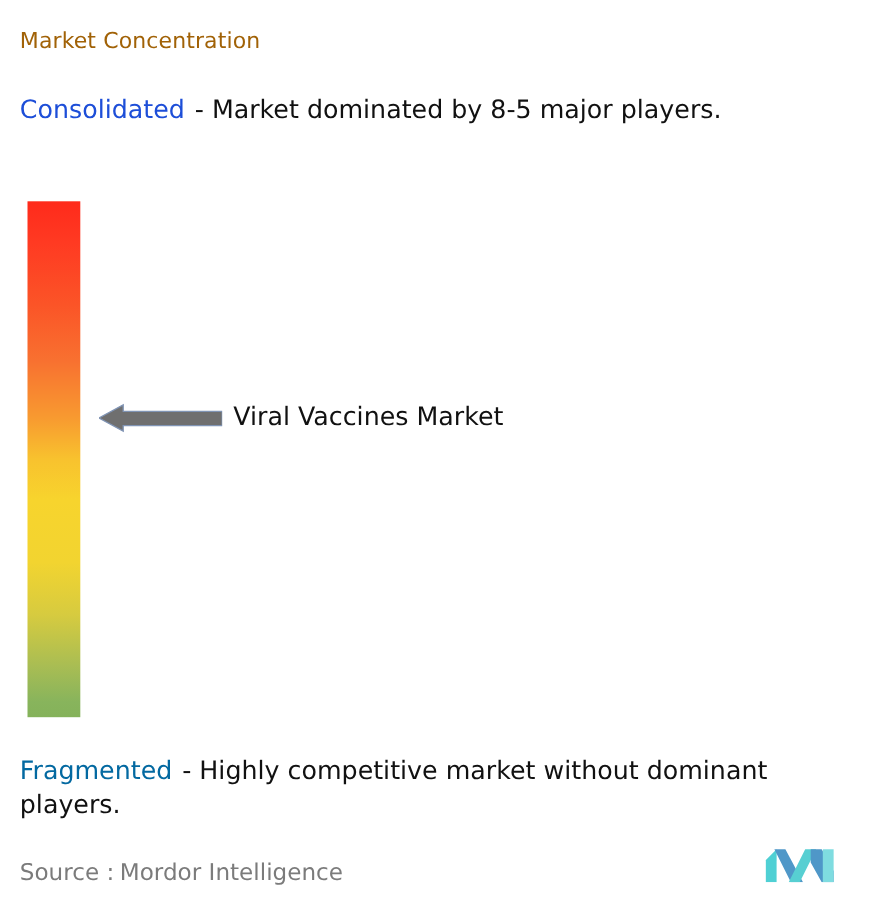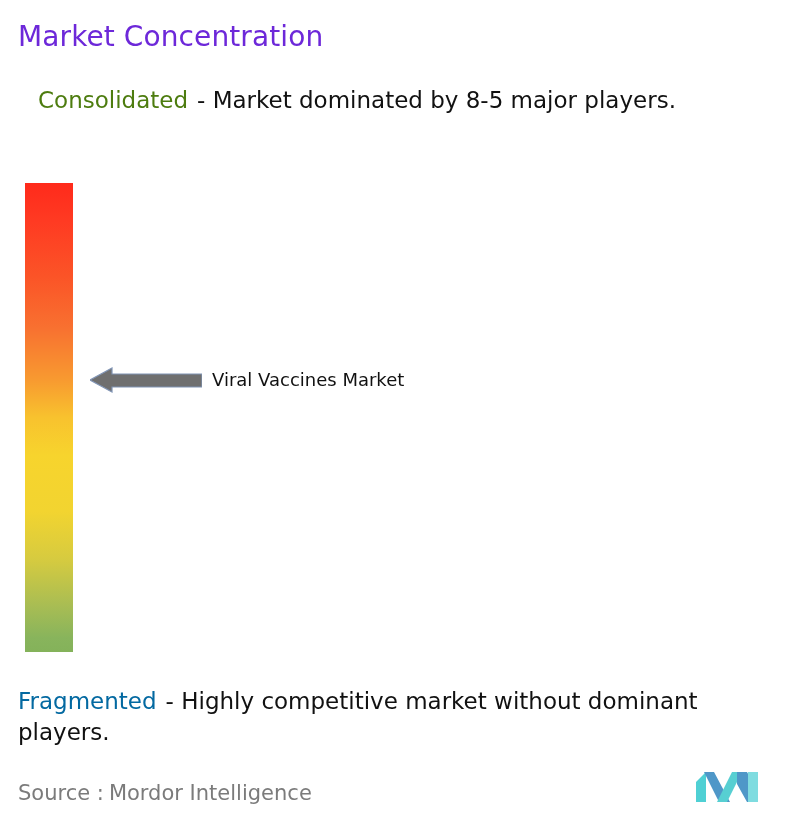--- a/index.html
+++ b/index.html
@@ -12,40 +12,39 @@
     height: 834px;
     position: relative;
     font-family: "DejaVu Sans", sans-serif;
     overflow: hidden;
   }
 
   #page-title {
     position: absolute;
     left: 18px;
     top: 20px;
-    font-size: 28px;
+    font-size: 20px;
     line-height: 34px;
-    color: #6d28d9;
+    color: #a16207;
     letter-spacing: 0.1px;
     white-space: nowrap;
   }
 
   
   #top-legend {
     position: absolute;
     left: 18px;
     top: 85px;
     width: 762px;
     font-size: 23px;
     line-height: 31px;
     color: #111111;
   }
   #top-legend .kw {
-    color: #4d7c0f;
-    margin-left: 20px;
+    color: #1d4ed8;
   }
   #top-legend .sep {
     display: inline-block;
     width: 9px;
   }
 
   
   #bottom-legend {
     position: absolute;
     left: 18px;
@@ -93,21 +92,21 @@
     left: 90px;
     top: 366px;
     width: 112px;
     height: 28px;
   }
 
   #arrow-label {
     position: absolute;
     left: 212px;
     top: 365px;
-    font-size: 18px;
+    font-size: 23px;
     line-height: 29px;
     color: #111111;
     white-space: nowrap;
   }
 
   
   #source-line {
     position: absolute;
     left: 18px;
     top: 780px;

